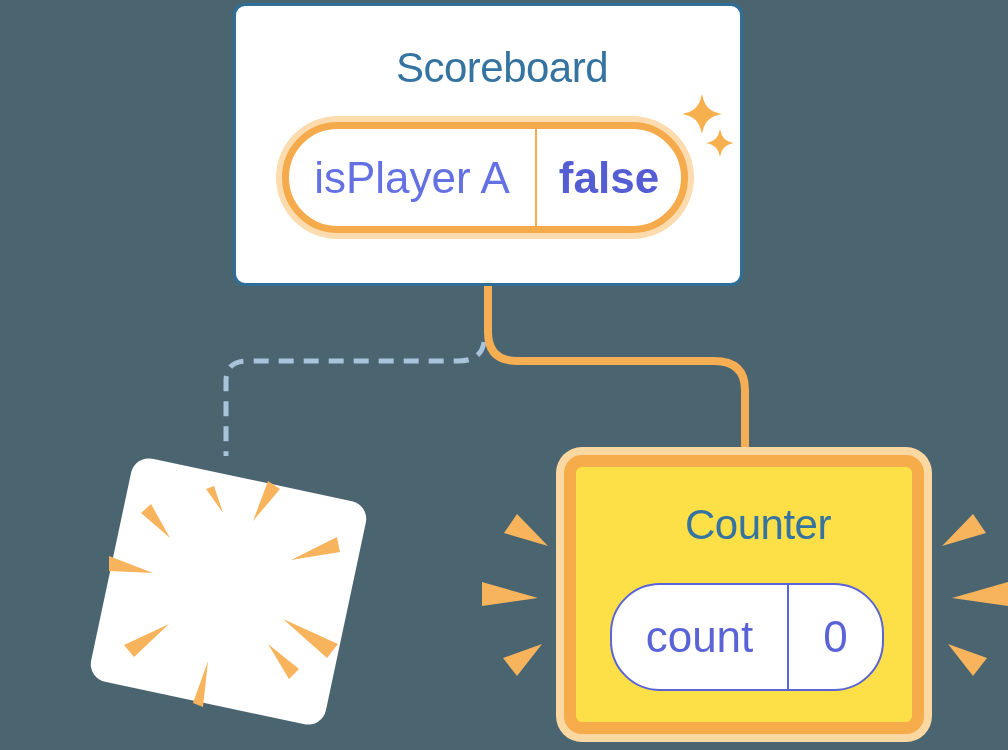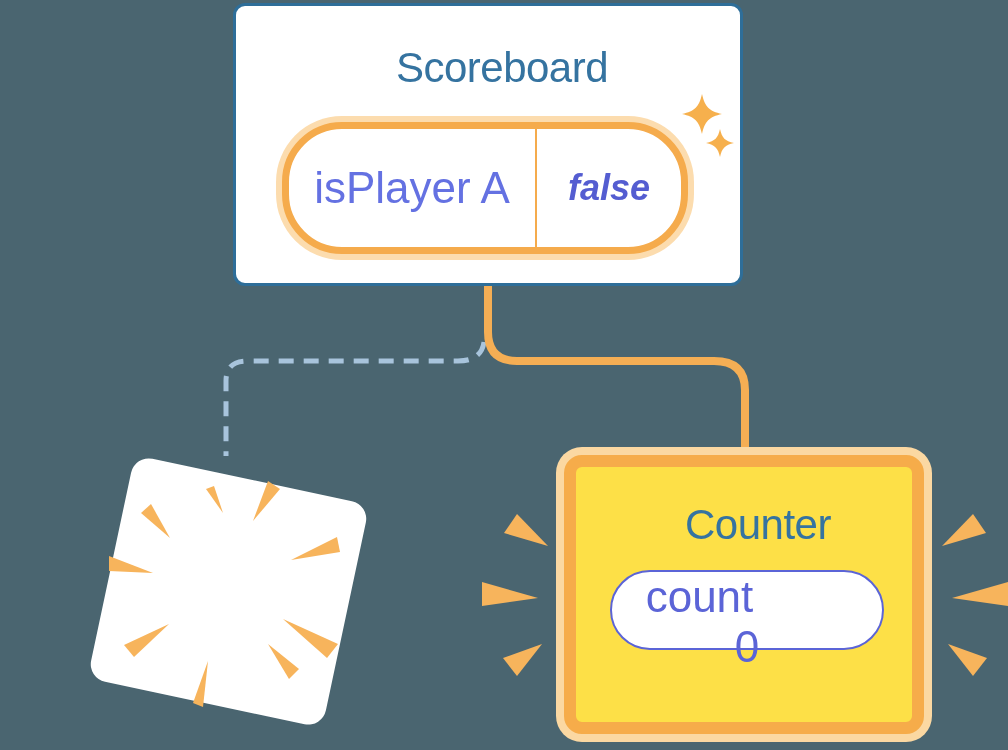--- a/index.html
+++ b/index.html
@@ -20,40 +20,40 @@
   .card-title{
     margin:0;text-align:center;
     font-size:42px;font-weight:500;letter-spacing:-0.5px;color:#3573a0;padding-left:28px;
   }
   .scoreboard-card .card-title{margin-top:38px;}
   .state-pill{
     position:absolute;box-sizing:border-box;display:flex;align-items:stretch;
     background:#ffffff;
   }
   .pill-orange{
-    left:46px;top:116px;width:406px;height:132px;
+    left:46px;top:116px;width:406px;height:111px;
     border:7px solid #f5ab4c;border-radius:60px;
     box-shadow:0 0 0 6px #fcdcae;
   }
   .pill-cell{display:flex;align-items:center;justify-content:center;}
   .pill-orange .key-cell{width:246px;font-size:44px;color:#6471e2;}
   .pill-orange .pill-divider{width:2px;background:#f5ab4c;}
-  .pill-orange .value-cell{flex:1;font-size:36px;font-weight:700;color:#545dd1;font-style:italic;}
+  .pill-orange .value-cell{flex:1;font-size:44px;font-weight:700;color:#545dd1;}
   .sparkles-svg{position:absolute;left:430px;top:60px;}
   
   .counter-card{
     position:absolute;left:564px;top:455px;width:360px;height:279px;
     box-sizing:border-box;background:#fde047;
     border:12px solid #f6ac4a;border-radius:18px;
     box-shadow:0 0 0 8px #fbd8a2;z-index:1;
   }
   .counter-card .card-title{margin-top:34px;}
   .pill-indigo{
-    left:34px;top:103px;width:274px;height:80px;
-    border:2px solid #5b64d7;border-radius:50px;flex-direction:column;
+    left:34px;top:116px;width:274px;height:108px;
+    border:2px solid #5b64d7;border-radius:50px;
   }
   .pill-indigo .key-cell{width:175px;font-size:44px;color:#5b64d7;}
   .pill-indigo .pill-divider{width:2px;background:#5b64d7;}
   .pill-indigo .value-cell{flex:1;font-size:44px;color:#5b64d7;}
 </style>
 </head>
 <body>
 
 <div class="stage">
 

